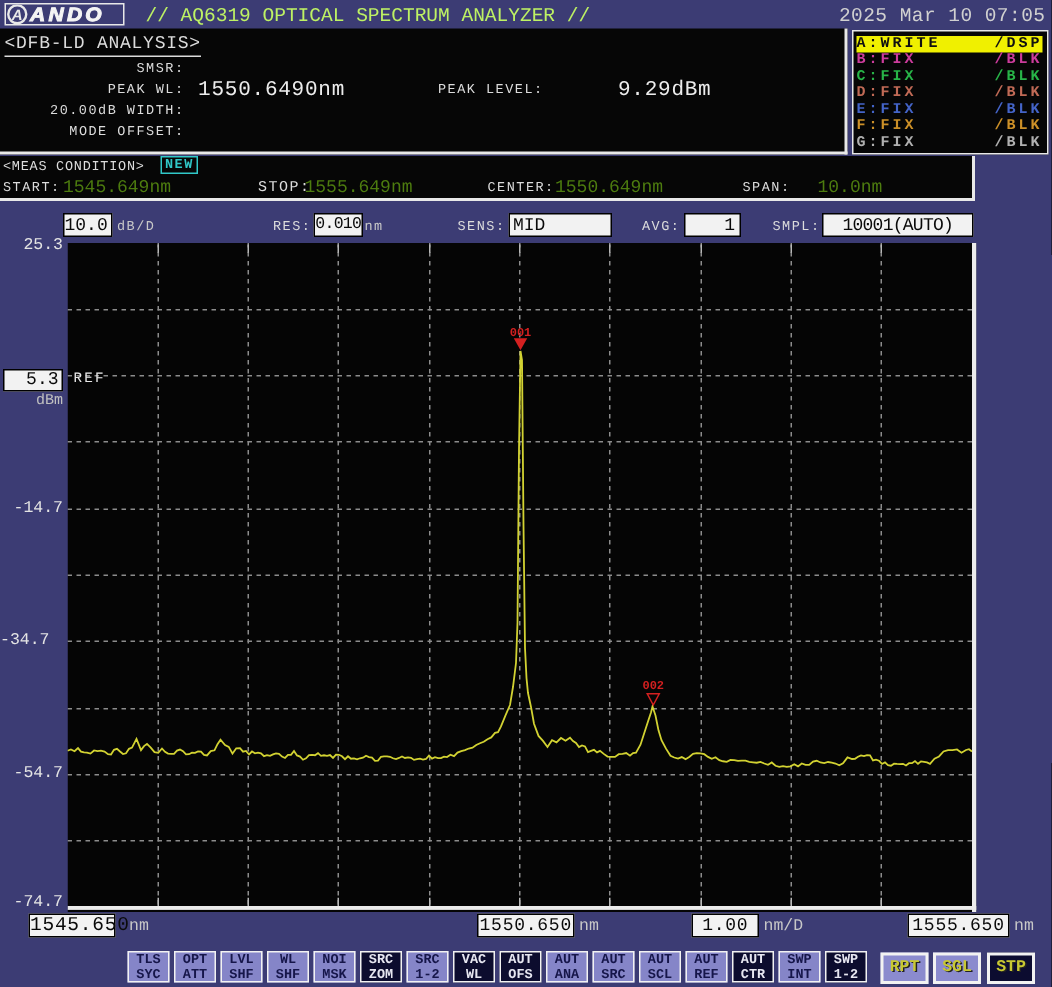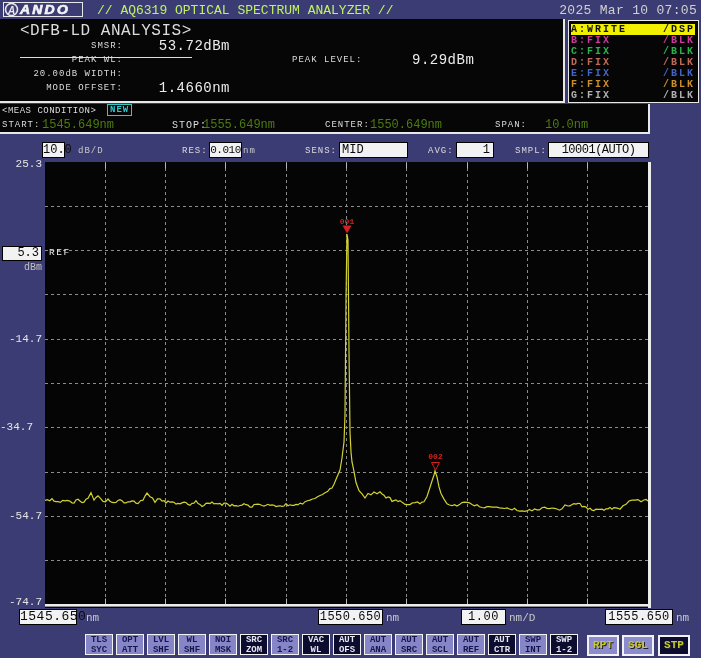--- a/index.html
+++ b/index.html
@@ -35,27 +35,26 @@
  <svg width="78" height="13" style="position:absolute;left:0;top:0">
   <circle cx="7.5" cy="6.5" r="6" fill="none" stroke="#e8e8e8" stroke-width="1.6"></circle>
   <text x="7.5" y="10.5" font-size="10" font-weight="bold" fill="#e8e8e8" text-anchor="middle" font-style="italic" font-family="Liberation Sans">A</text>
   <text x="16" y="12" font-size="14" font-weight="bold" font-style="italic" fill="#f4f4f4" stroke="#f4f4f4" stroke-width="0.7" font-family="Liberation Sans" letter-spacing="2.2" transform="scale(1,0.92)">ANDO</text>
  </svg>
 </div>
 <div class="ab" id="title">// AQ6319 OPTICAL SPECTRUM ANALYZER //</div>
 <div class="ab" id="date">2025 Mar 10 07:05</div>
 
 <div class="ab" id="apan">
- <div class="lbl" style="left:20px;top:3px;font-size:16px;letter-spacing:0.5px;border-bottom:1px solid #dcdcdc;padding-bottom:17px">&lt;DFB-LD ANALYSIS&gt;</div>
+ <div class="lbl" style="left:3px;top:3px;font-size:12px;letter-spacing:0.5px;border-bottom:1px solid #dcdcdc;padding-bottom:1px">&lt;DFB-LD ANALYSIS&gt;</div>
  <div class="lbl" style="left:0;top:22px;width:123px;text-align:right">SMSR:</div>
  <div class="lbl" style="left:0;top:36px;width:123px;text-align:right">PEAK WL:</div>
  <div class="lbl" style="left:0;top:50px;width:123px;text-align:right">20.00dB WIDTH:</div>
  <div class="lbl" style="left:0;top:64px;width:123px;text-align:right">MODE OFFSET:</div>
- <div class="val" style="left:0;top:19px;width:230px;text-align:right">53.72dBm</div>
- <div class="val" style="left:0;top:61px;width:230px;text-align:right">1.4660nm</div>
+ <div class="val" style="left:0;top:33px;width:230px;text-align:right">1550.6490nm</div>
  <div class="lbl" style="left:292px;top:36px">PEAK LEVEL:</div>
  <div class="val" style="left:412px;top:33px">9.29dBm</div>
 </div>
 
 <div class="ab" id="tpan">
  <div class="trow" style="top:3px;background:#f0f000;color:#101010">A:WRITE<b>/DSP</b></div>
  <div class="trow" style="top:14px;color:#cc3c9c">B:FIX<b>/BLK</b></div>
  <div class="trow" style="top:25px;color:#28b448">C:FIX<b>/BLK</b></div>
  <div class="trow" style="top:36px;color:#c06a56">D:FIX<b>/BLK</b></div>
  <div class="trow" style="top:47px;color:#4464c8">E:FIX<b>/BLK</b></div>
@@ -69,21 +68,21 @@
  <div class="lbl" style="left:2px;top:16px;font-size:9px">START:</div>
  <div class="yv ab" style="left:42px;top:14px;font-size:12px">1545.649nm</div>
  <div class="lbl" style="left:172px;top:16px;font-size:10px">STOP:</div>
  <div class="yv ab" style="left:203px;top:14px;font-size:12px">1555.649nm</div>
  <div class="lbl" style="left:325px;top:16px;font-size:9px">CENTER:</div>
  <div class="yv ab" style="left:370px;top:14px;font-size:12px">1550.649nm</div>
  <div class="lbl" style="left:495px;top:16px;font-size:9px">SPAN:</div>
  <div class="yv ab" style="left:545px;top:14px;font-size:12px">10.0nm</div>
 </div>
 
-<div class="box" style="left:42px;top:142px;width:23px;height:16px;font-size:12px;text-align:right;line-height:14px;padding-right:17px">10.0</div>
+<div class="box" style="left:42px;top:142px;width:33px;height:16px;font-size:12px;text-align:right;line-height:14px;padding-right:17px">10.0</div>
 <div class="lbl" style="left:78px;top:146px;color:#c8c8c8">dB/D</div>
 <div class="lbl" style="left:182px;top:146px">RES:</div>
 <div class="box" style="left:209px;top:142px;width:33px;height:16px;font-size:11px;text-align:center;line-height:14px;letter-spacing:-0.5px">0.010</div>
 <div class="lbl" style="left:243px;top:146px;color:#c8c8c8">nm</div>
 <div class="lbl" style="left:305px;top:146px">SENS:</div>
 <div class="box" style="left:339px;top:142px;width:69px;height:16px;font-size:12px;line-height:14px;padding-left:2px">MID</div>
 <div class="lbl" style="left:428px;top:146px">AVG:</div>
 <div class="box" style="left:456px;top:142px;width:38px;height:16px;font-size:12px;text-align:right;line-height:14px;padding-right:3px">1</div>
 <div class="lbl" style="left:515px;top:146px">SMPL:</div>
 <div class="box" style="left:548px;top:142px;width:101px;height:16px;font-size:12px;text-align:center;line-height:14px;letter-spacing:-0.5px">10001(AUTO)</div>

